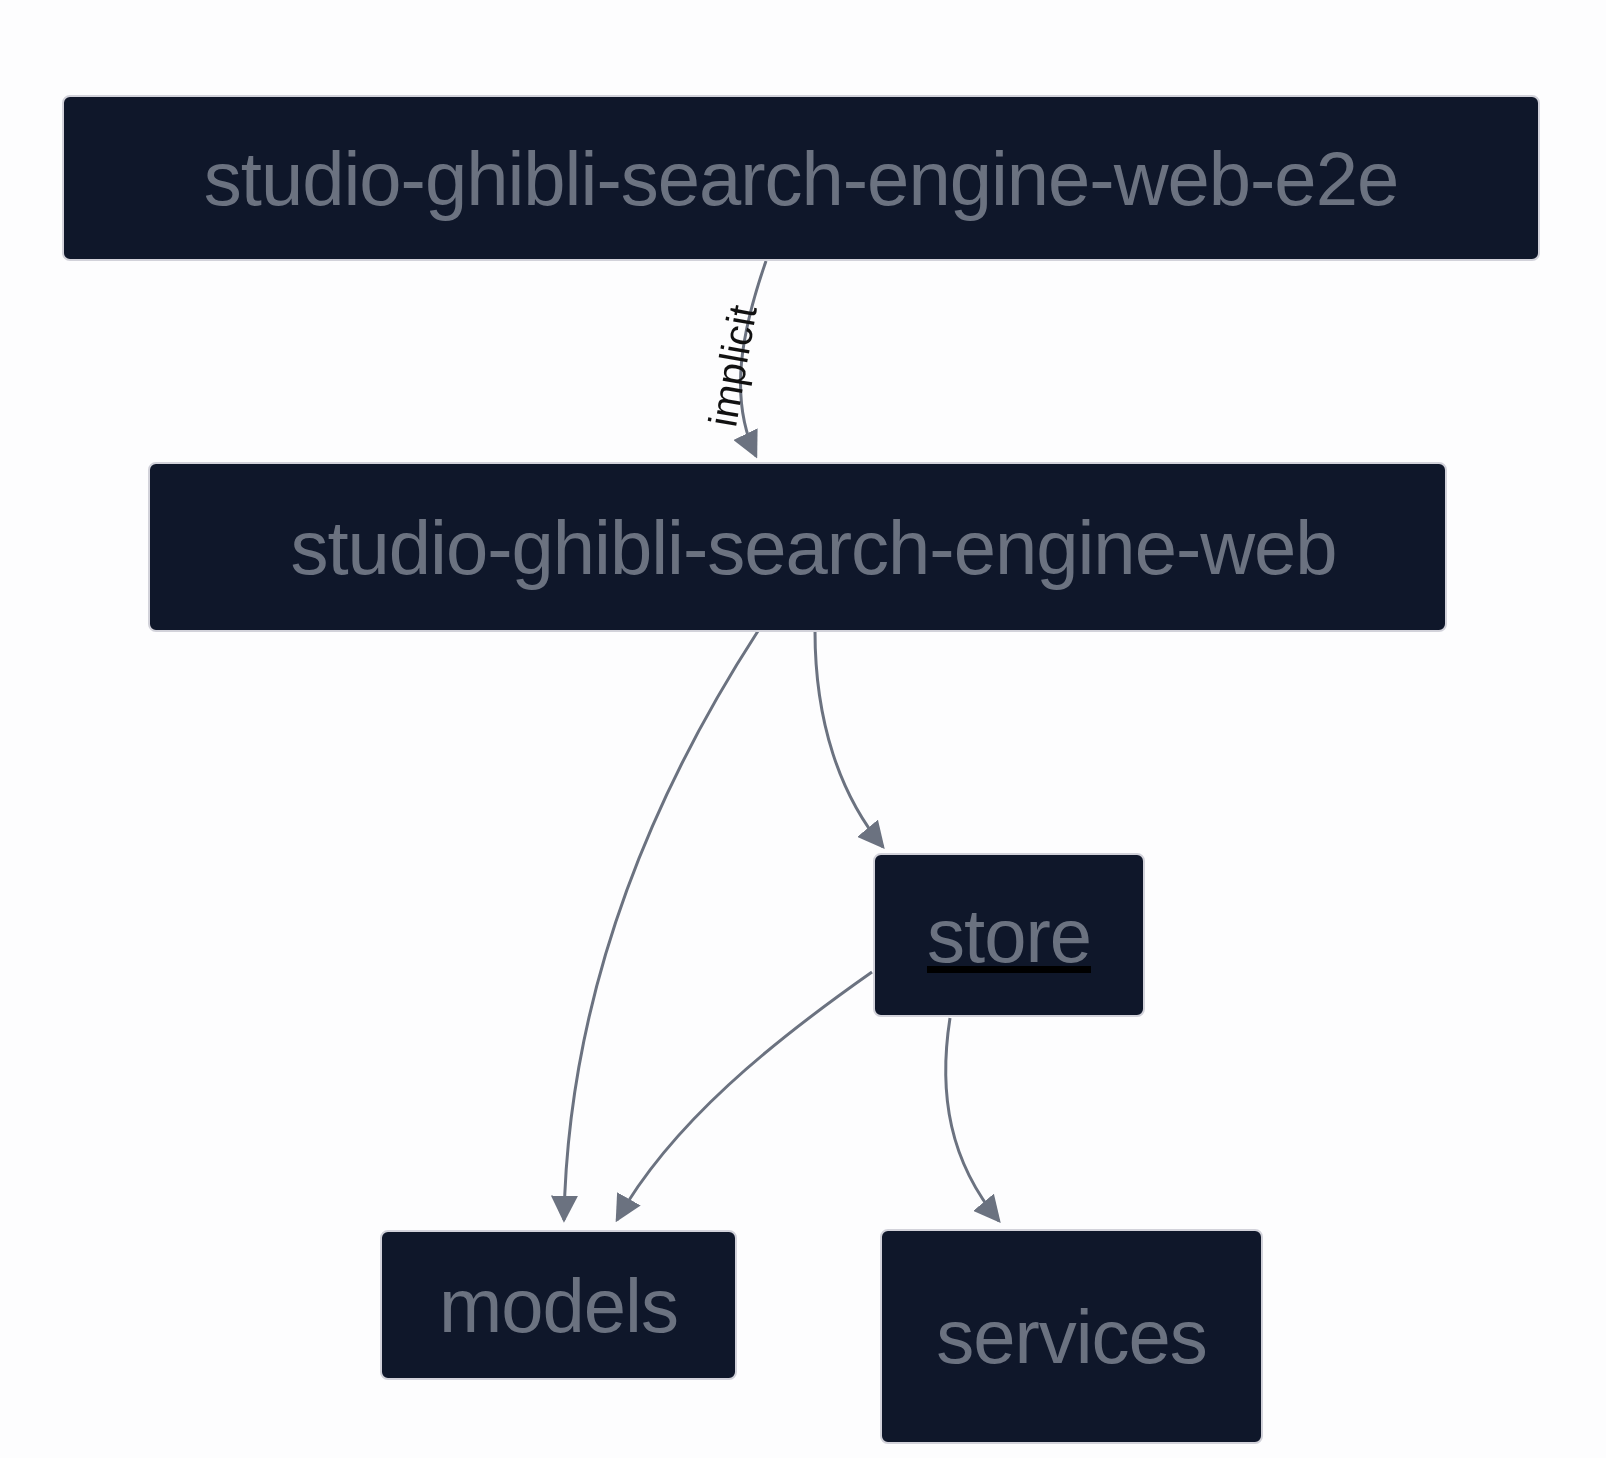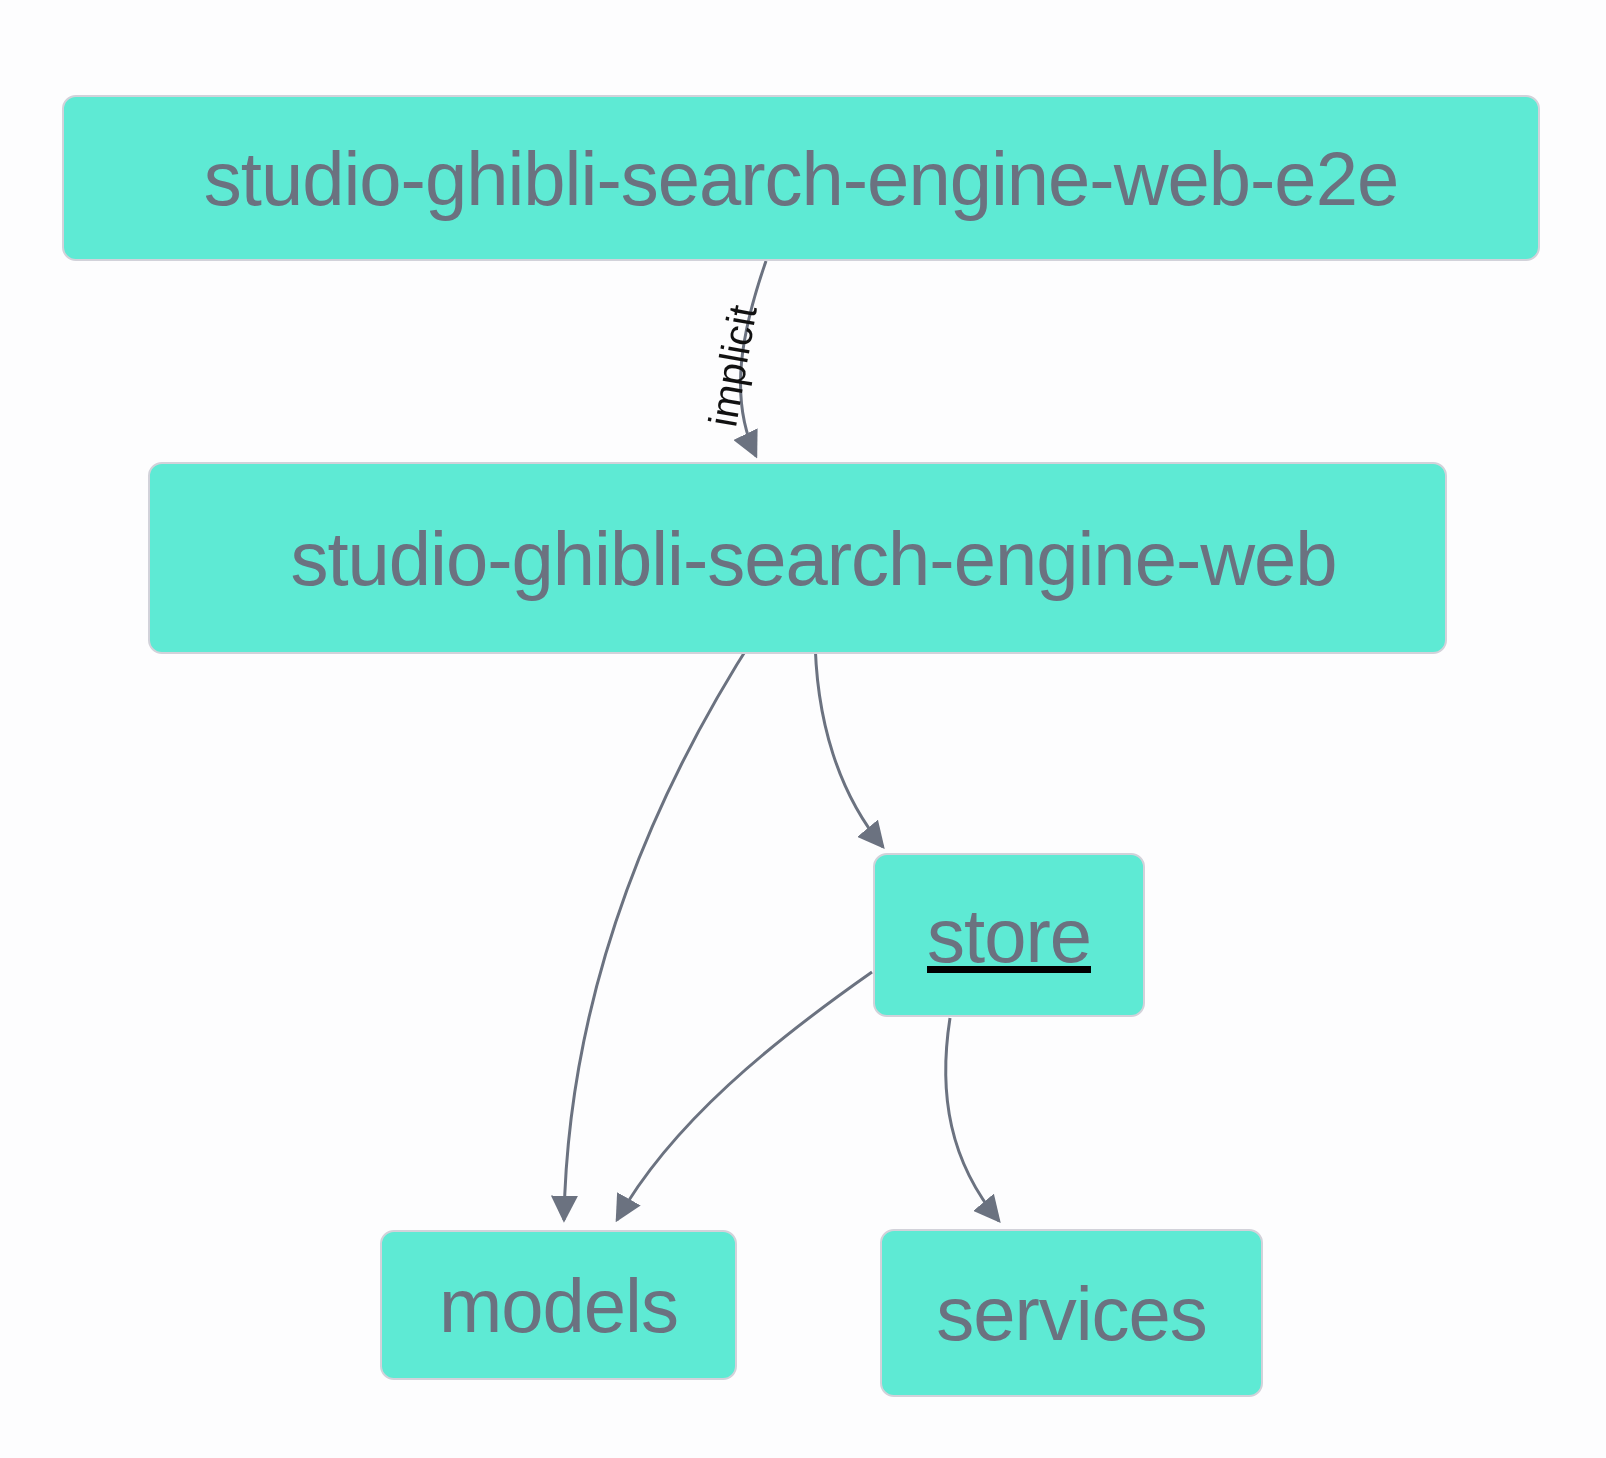--- a/index.html
+++ b/index.html
@@ -28,40 +28,40 @@
     stroke: var(--edge-color, #6b7280);
     stroke-width: 3px;
   }
   .arrowhead-shape {
     fill: var(--edge-color, #6b7280);
     stroke: none;
   }
   .node {
     position: absolute;
     box-sizing: border-box;
-    background: #5eead4;
+    background: #0f172a;
     border: 2px solid var(--node-border, #d2d2da);
-    border-radius: 14px;
+    border-radius: 8px;
     display: flex;
     align-items: center;
     justify-content: center;
     cursor: pointer;
   }
   .node .label {
     color: var(--node-text, #6b7280);
     font-size: 76px;
     font-weight: 400;
     letter-spacing: -1px;
     white-space: nowrap;
   }
   .node-e2e      { left: 62px;  top: 95px;   width: 1478px; height: 166px; }
-  .node-web      { left: 148px; top: 462px;  width: 1299px; height: 192px; padding-left: 32px; }
+  .node-web      { left: 148px; top: 462px;  width: 1299px; height: 170px; padding-left: 32px; }
   .node-store    { left: 873px; top: 853px;  width: 272px;  height: 164px; text-decoration: underline; }
   .node-models   { left: 380px; top: 1230px; width: 357px;  height: 150px; }
-  .node-services { left: 880px; top: 1229px; width: 383px;  height: 168px; }
+  .node-services { left: 880px; top: 1229px; width: 383px;  height: 215px; }
   .edge-label {
     position: absolute;
     left: 733px;
     top: 366px;
     transform: translate(-50%, -50%) rotate(-80deg);
     color: var(--edge-label, #111111);
     font-size: 40px;
     font-weight: 400;
     white-space: nowrap;
   }

